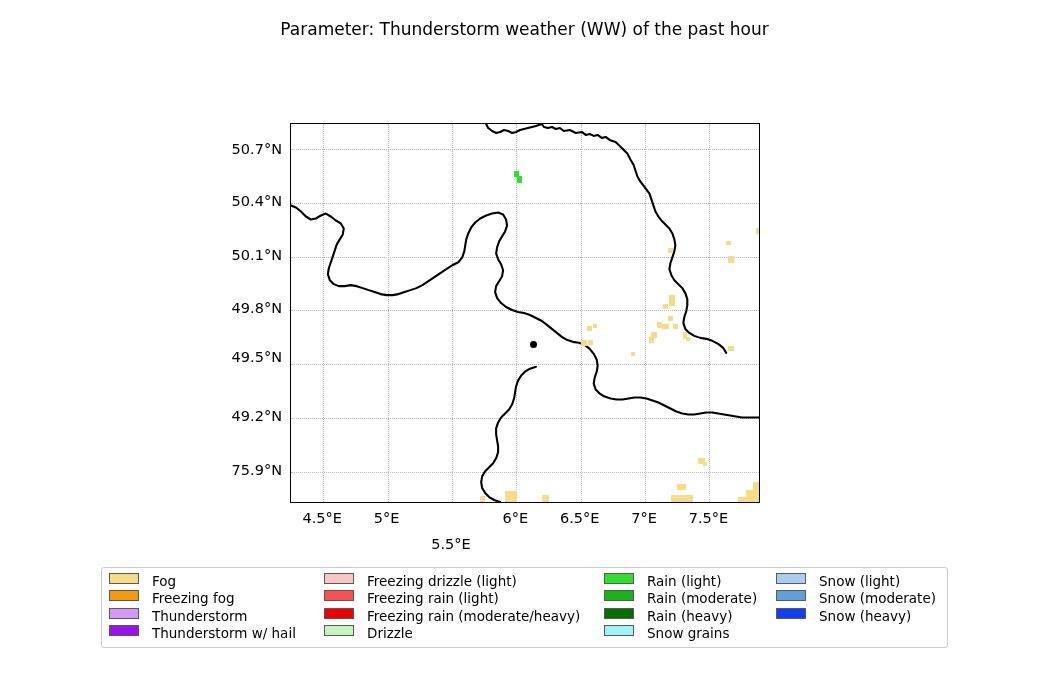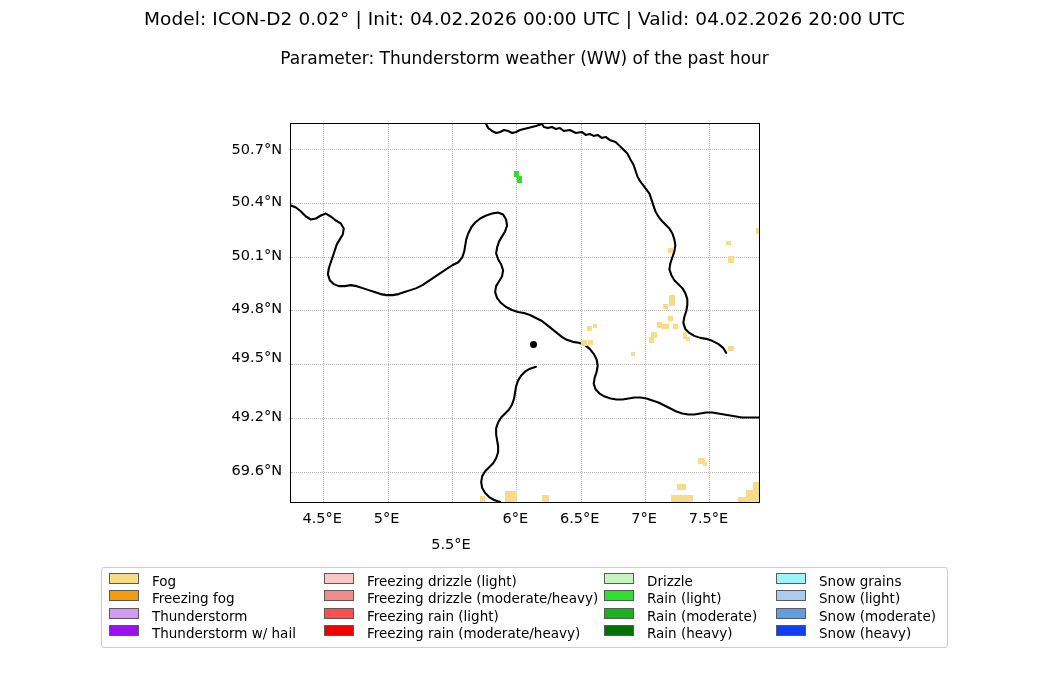--- a/index.html
+++ b/index.html
@@ -160,32 +160,31 @@
     font-size: 13.5px;
     color: #000000;
     margin-left: 13px;
     white-space: nowrap;
   }
 </style>
 </head>
 <body>
 
 <div id="title-block">
-  <div id="title-main">Model: ICON-D2 0.02° | Init: 04.02.2026 00:00 UTC | Valid: 04.02.2026 20:00 UTC</div>
   <div id="title-sub">Parameter: Thunderstorm weather (WW) of the past hour</div>
 </div>
 
 <div id="ytick-holder">
     <div class="ytick" style="top: 18px;">50.7°N</div>
     <div class="ytick" style="top: 69.8679px;">50.4°N</div>
     <div class="ytick" style="top: 123.642px;">50.1°N</div>
     <div class="ytick" style="top: 177.415px;">49.8°N</div>
     <div class="ytick" style="top: 226px;">49.5°N</div>
     <div class="ytick" style="top: 284.962px;">49.2°N</div>
-    <div class="ytick" style="top: 338.736px;">69.6°N</div>
+    <div class="ytick" style="top: 338.736px;">75.9°N</div>
   </div>
 
 <div id="plot-frame">
   <div id="grid-layer">
       <div class="gridline-v" style="left: 32.1918px;"></div>
       <div class="gridline-v" style="left: 96.5753px;"></div>
       <div class="gridline-v" style="left: 160.959px;"></div>
       <div class="gridline-v" style="left: 225.342px;"></div>
       <div class="gridline-v" style="left: 289.726px;"></div>
       <div class="gridline-v" style="left: 354.11px;"></div>
@@ -402,24 +401,20 @@
       </div>
       <div class="legend-item">
         <div class="legend-swatch" style="background: rgb(156, 16, 240);"></div>
         <span class="legend-label">Thunderstorm w/ hail</span>
       </div>
       <div class="legend-item">
         <div class="legend-swatch" style="background: rgb(249, 198, 198);"></div>
         <span class="legend-label">Freezing drizzle (light)</span>
       </div>
       <div class="legend-item">
-        <div class="legend-swatch" style="background: rgb(245, 138, 138);"></div>
-        <span class="legend-label">Freezing drizzle (moderate/heavy)</span>
-      </div>
-      <div class="legend-item">
         <div class="legend-swatch" style="background: rgb(250, 80, 80);"></div>
         <span class="legend-label">Freezing rain (light)</span>
       </div>
       <div class="legend-item">
         <div class="legend-swatch" style="background: rgb(238, 0, 0);"></div>
         <span class="legend-label">Freezing rain (moderate/heavy)</span>
       </div>
       <div class="legend-item">
         <div class="legend-swatch" style="background: rgb(195, 245, 189);"></div>
         <span class="legend-label">Drizzle</span>

